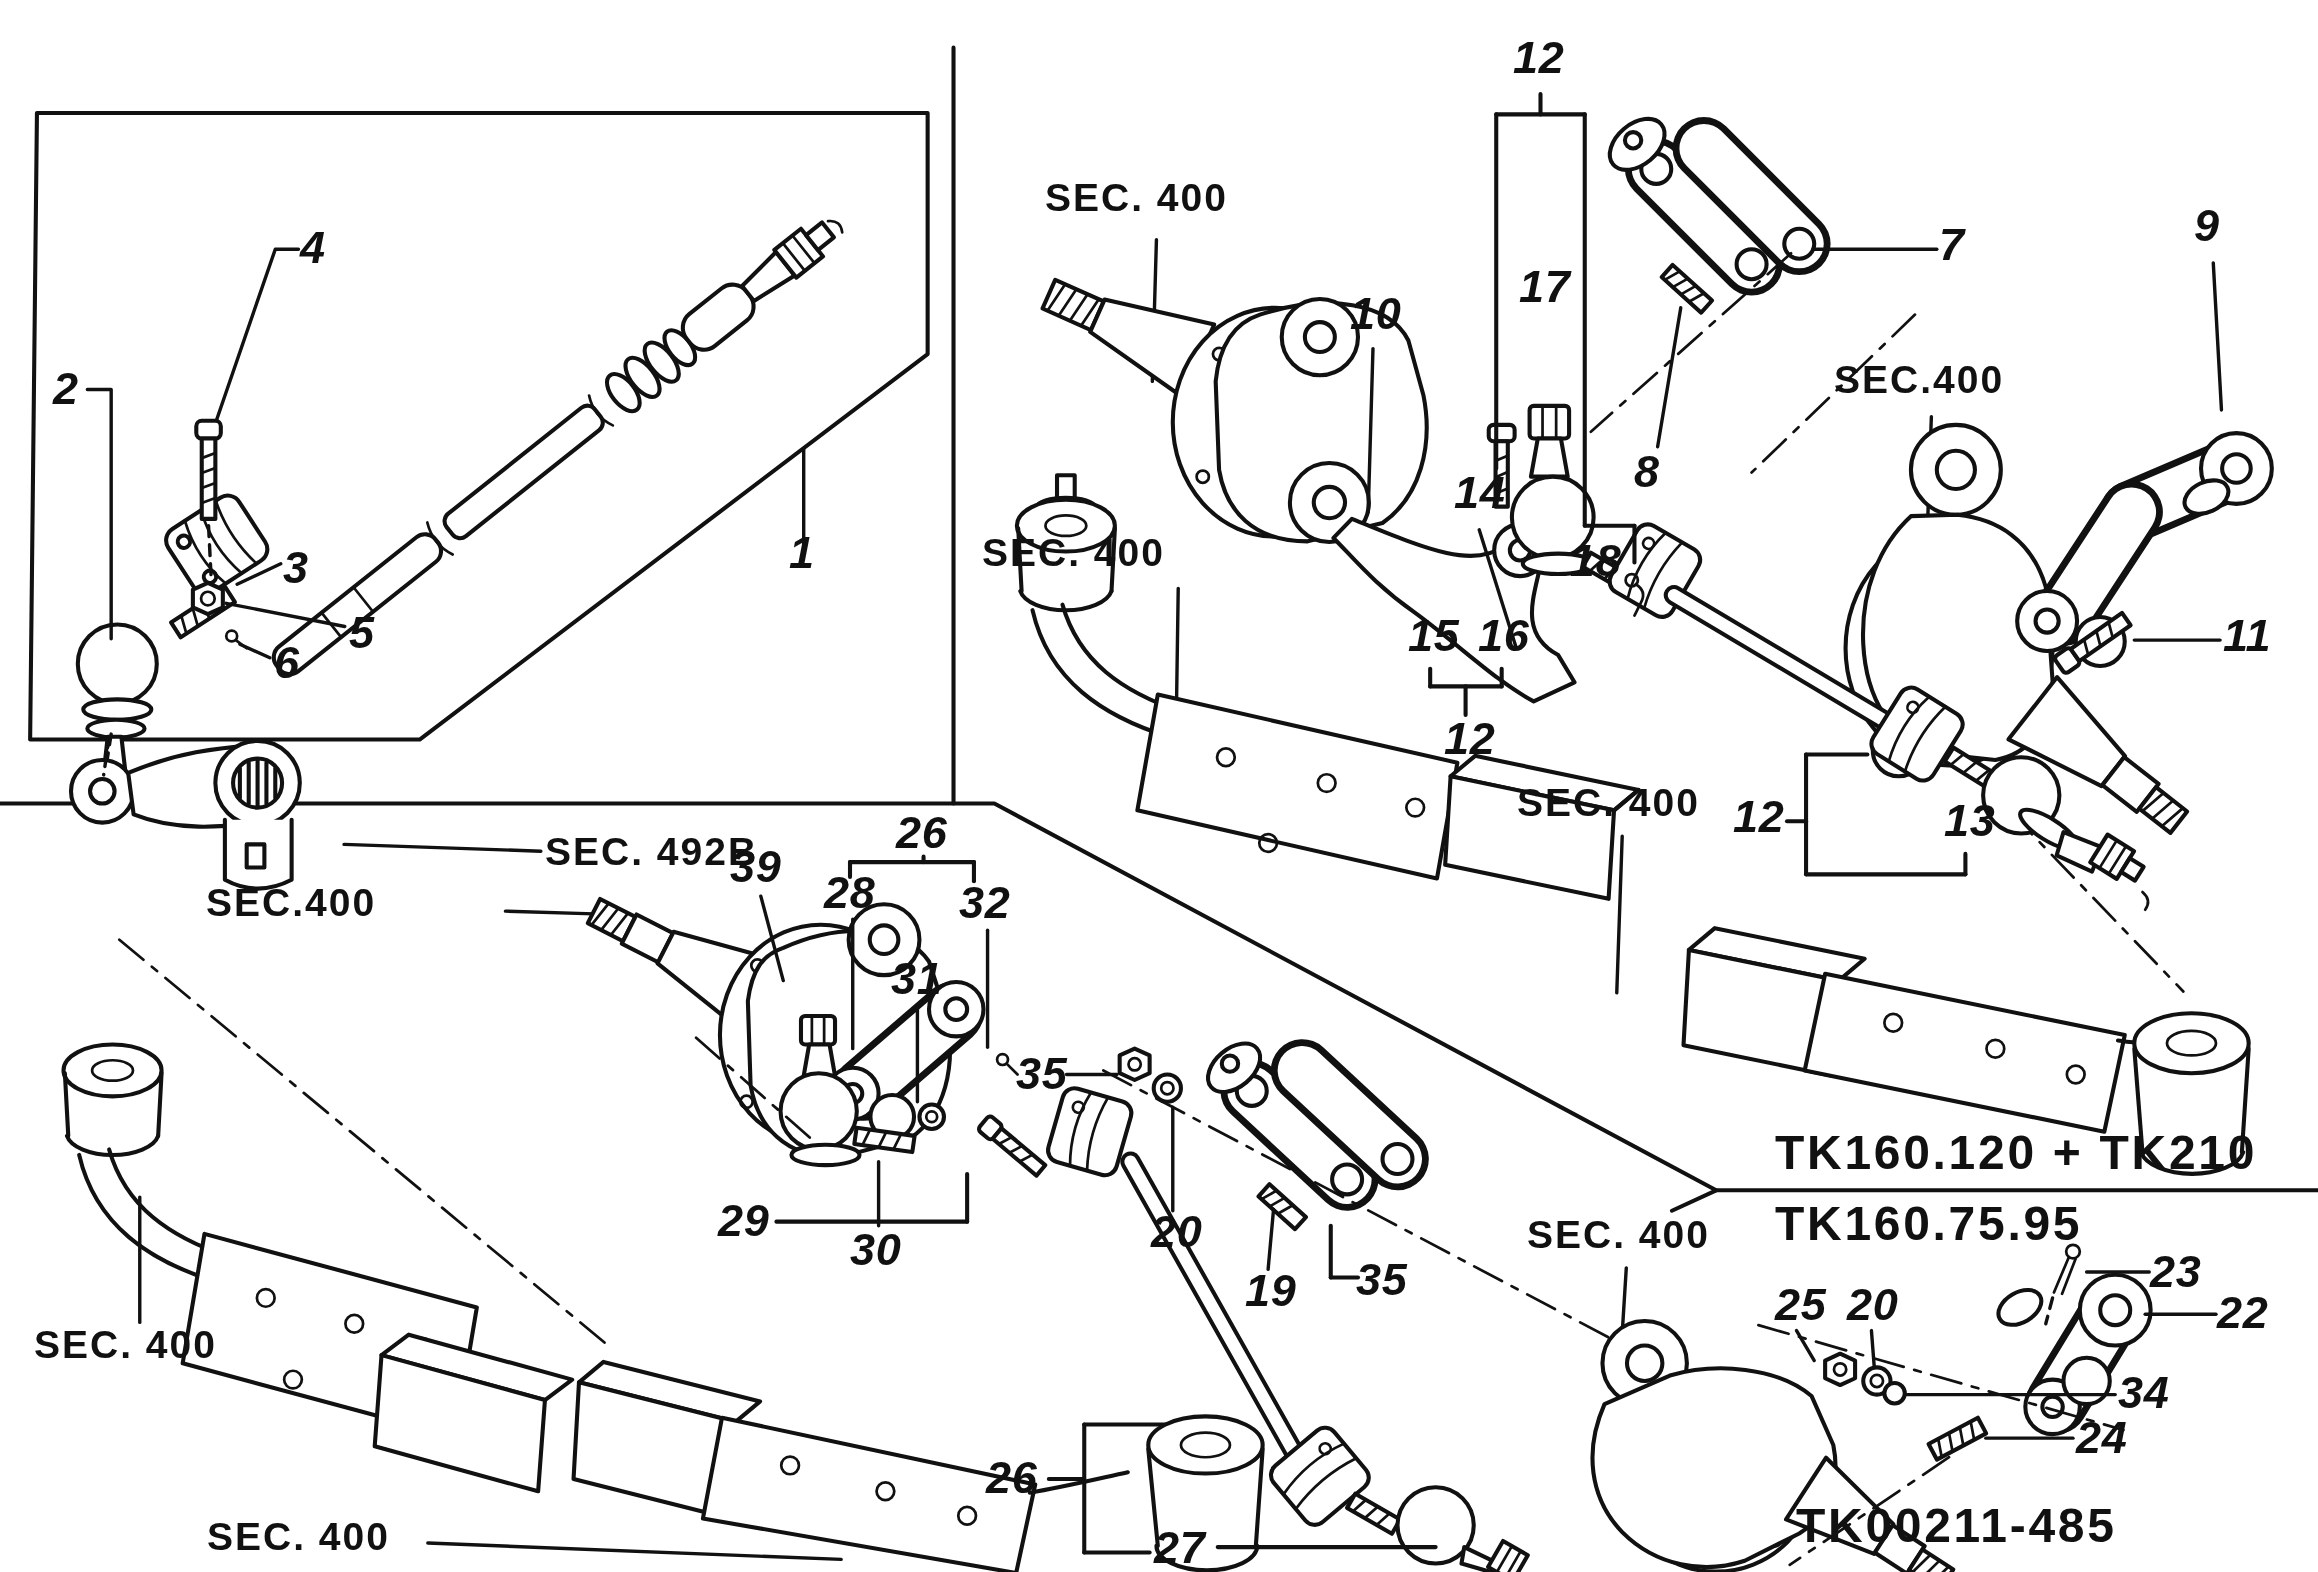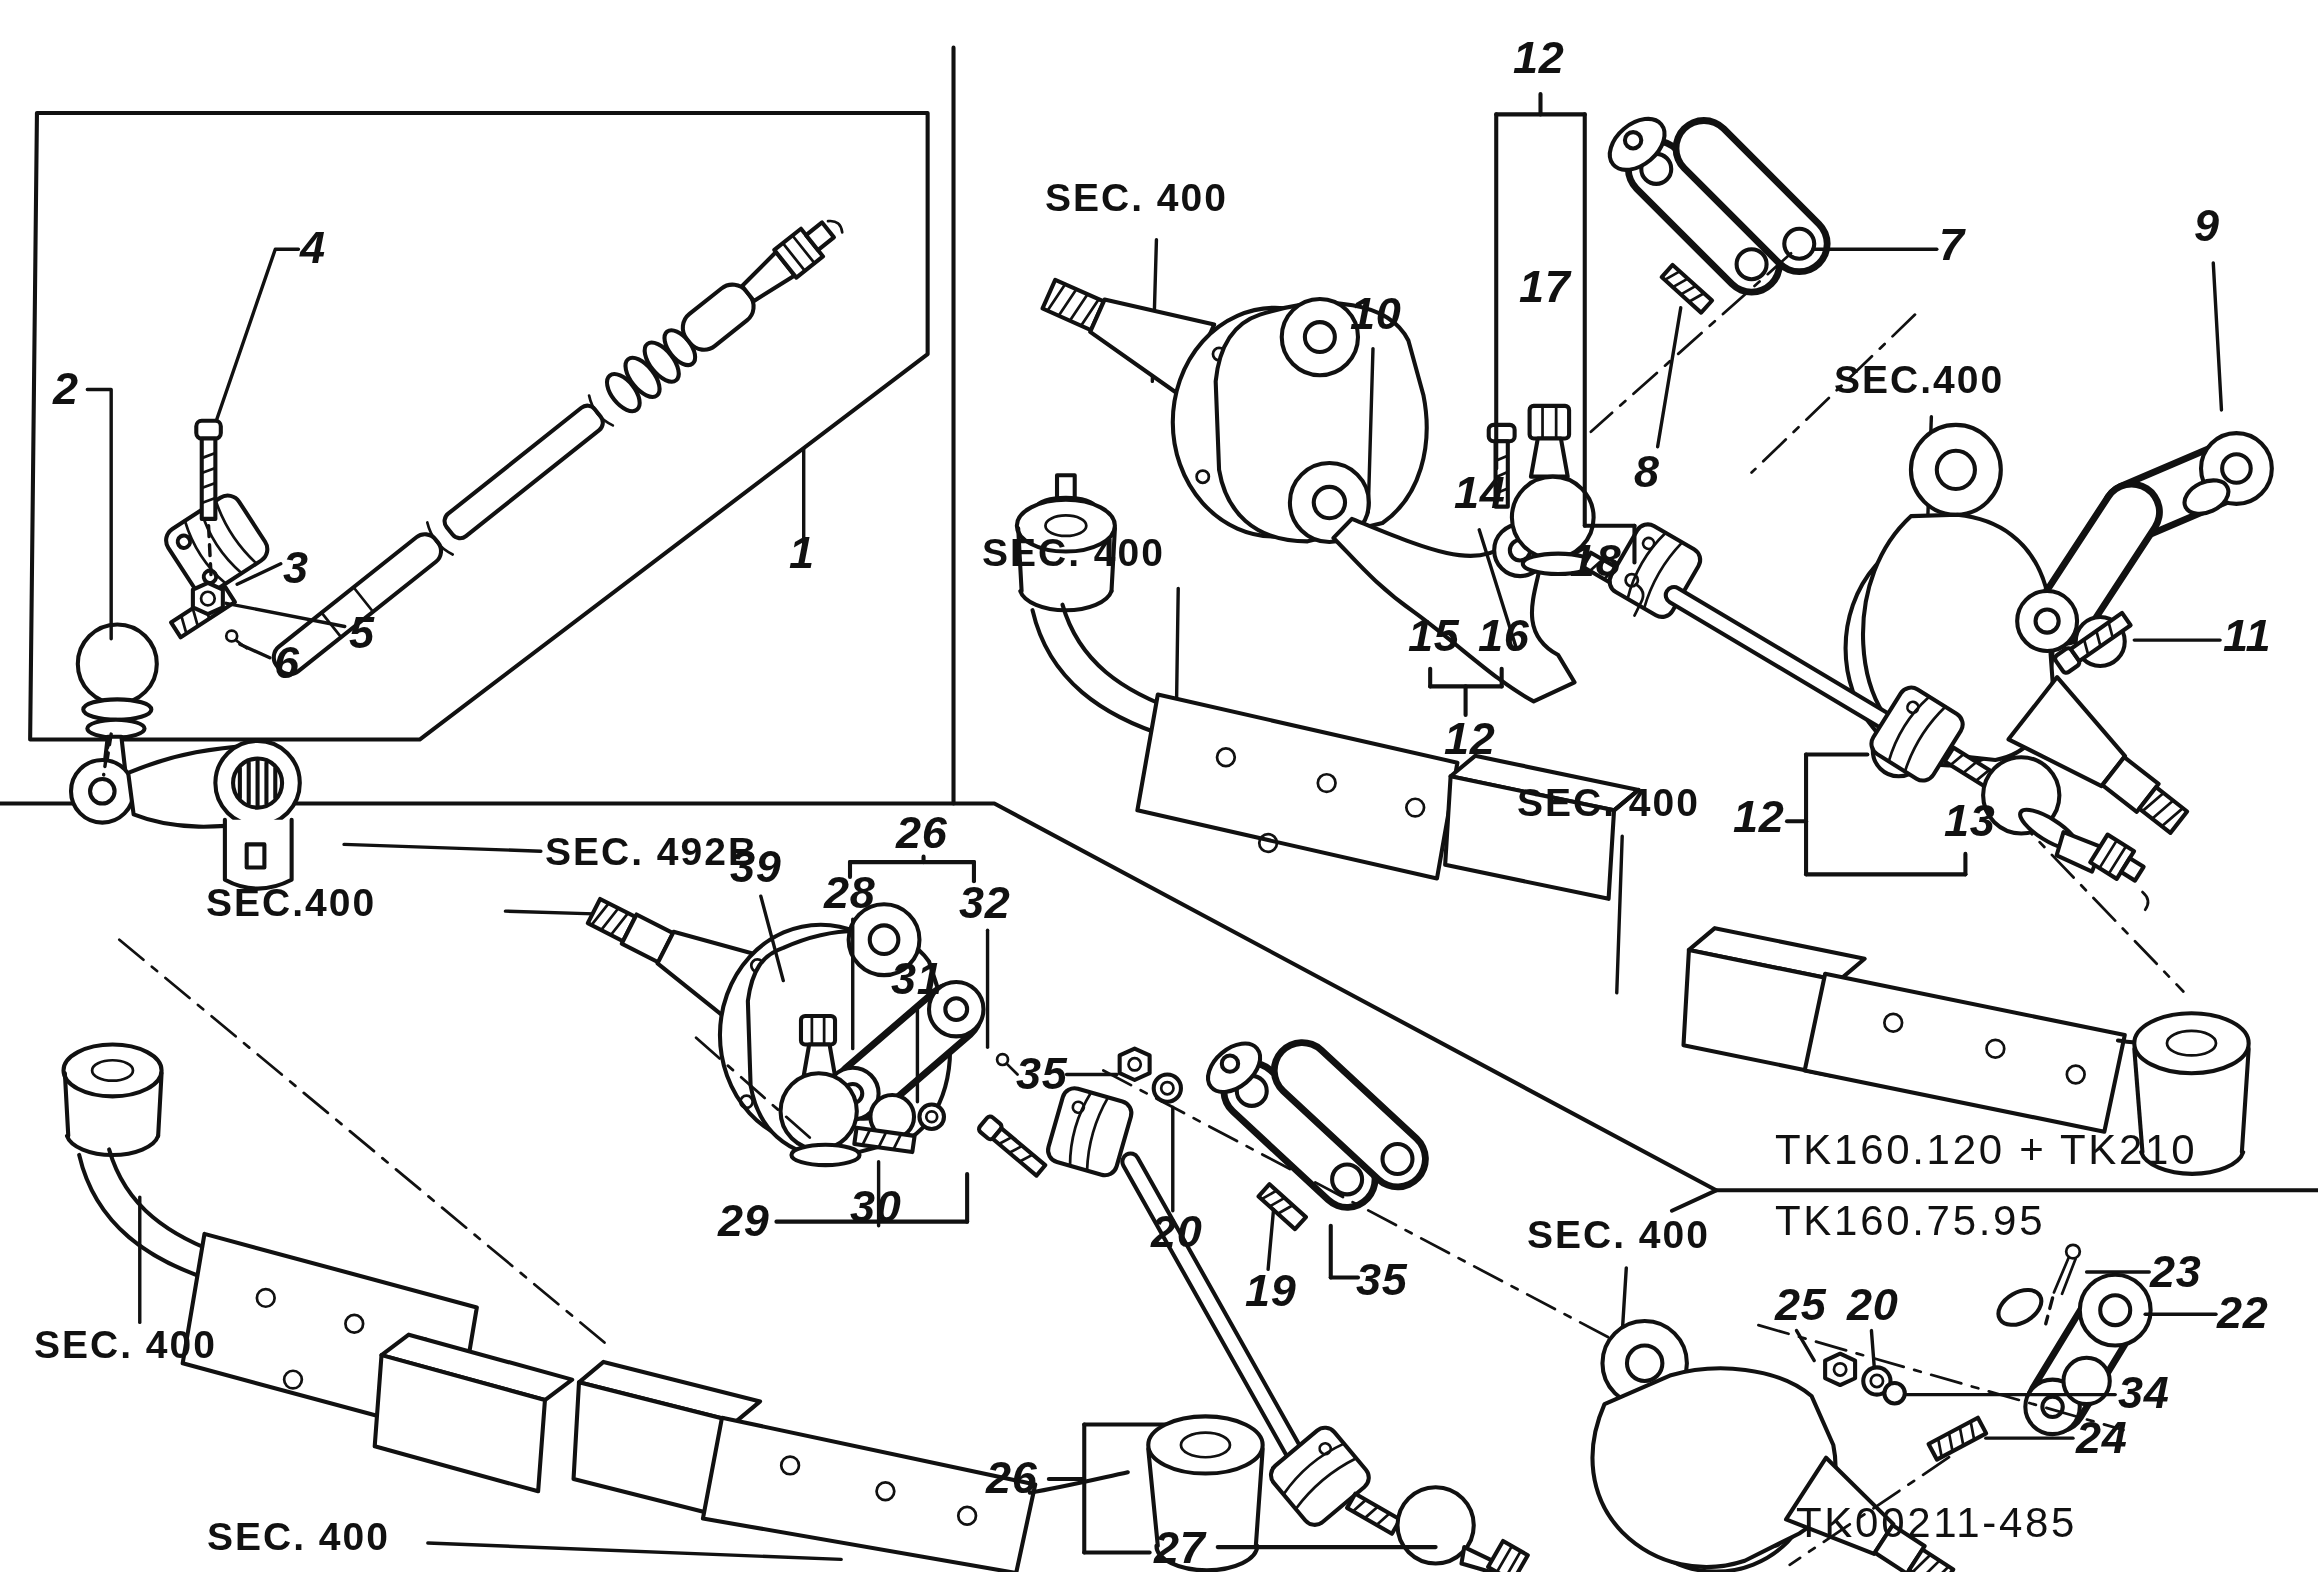--- a/index.html
+++ b/index.html
@@ -12,21 +12,21 @@
   svg.art .thin{stroke-width:4;}
   svg.art .dd{stroke-dasharray:46 16 10 16;stroke-width:4;}
   svg.art .dash{stroke-dasharray:16 12;stroke-width:5;}
   svg.art .bo{stroke-width:92;}
   svg.art .bi{stroke:#fff;stroke-width:72;}
   svg.art .ro{stroke-width:30;}
   svg.art .ri{stroke:#fff;stroke-width:18;}
   svg.art .hatch{stroke-width:4;}
   .lbl{position:absolute;font-size:45px;font-weight:700;line-height:1;letter-spacing:0.7px;white-space:nowrap;font-style:italic;}
   .sec{position:absolute;font-size:39px;font-weight:700;line-height:1;letter-spacing:2px;white-space:nowrap;}
-  .tk{position:absolute;font-size:42px;font-weight:400;line-height:1;letter-spacing:2.7px;white-space:nowrap;}
+  .tk{position:absolute;font-size:48px;font-weight:700;line-height:1;letter-spacing:2.7px;white-space:nowrap;}
 </style>
 </head>
 <body>
 
 <div class="canvas">
 
 <svg class="art" width="2319" height="1573" viewBox="0 0 3405 2310">
 
   <g>
     <polygon points="54,166 1362,166 1362,520 616,1086 44,1086"></polygon>
@@ -594,21 +594,21 @@
 <div class="lbl" style="left:1016px;top:1051px">35</div>
 <div class="lbl" style="left:2217px;top:1290px">22</div>
 <div class="lbl" style="left:730px;top:844px">39</div>
 <div class="lbl" style="left:2076px;top:1415px">24</div>
 <div class="lbl" style="left:1775px;top:1282px">25</div>
 <div class="lbl" style="left:896px;top:810px">26</div>
 <div class="lbl" style="left:986px;top:1455px">26</div>
 <div class="lbl" style="left:1154px;top:1525px">27</div>
 <div class="lbl" style="left:824px;top:870px">28</div>
 <div class="lbl" style="left:718px;top:1198px">29</div>
-<div class="lbl" style="left:850px;top:1184px">30</div>
+<div class="lbl" style="left:850px;top:1227px">30</div>
 <div class="lbl" style="left:891px;top:956px">31</div>
 <div class="lbl" style="left:959px;top:880px">32</div>
 <div class="lbl" style="left:2150px;top:1249px">23</div>
 <div class="lbl" style="left:2118px;top:1370px">34</div>
 <div class="lbl" style="left:1356px;top:1257px">35</div>
 
 <div class="sec" style="left:1045px;top:178px">SEC. 400</div>
 <div class="sec" style="left:982px;top:533px">SEC. 400</div>
 <div class="sec" style="left:1834px;top:360px">SEC.400</div>
 <div class="sec" style="left:1517px;top:783px">SEC. 400</div>

